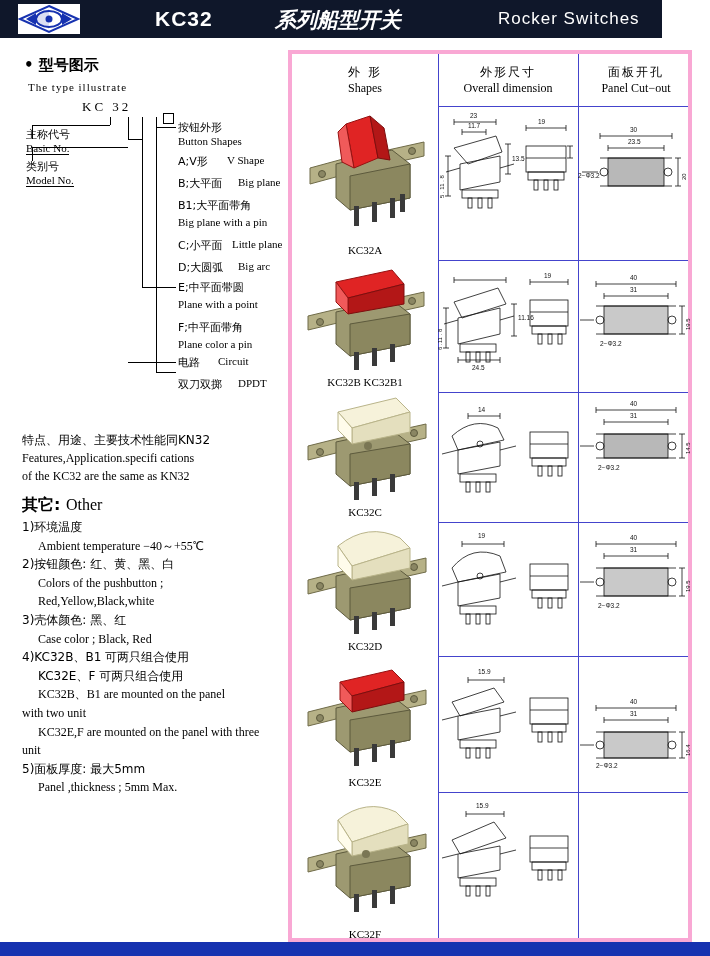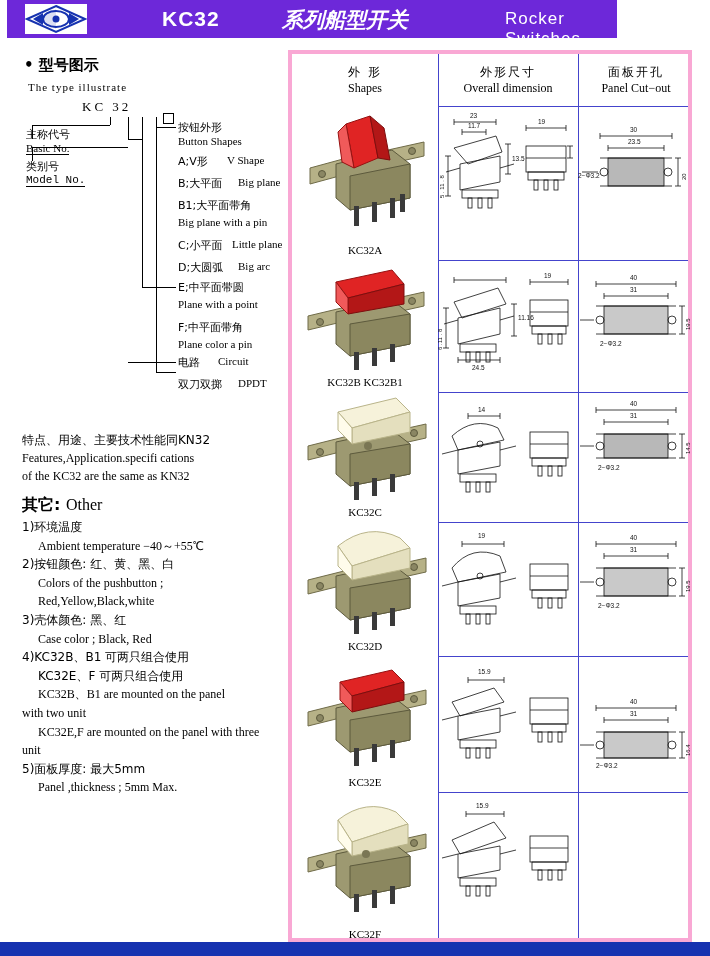--- a/index.html
+++ b/index.html
@@ -6,22 +6,22 @@
   body{
     width:710px;height:956px;
     background:#ffffff;
     font-family:"Liberation Serif", serif;
     color:#000;
     position:relative;
     overflow:hidden;
   }
   
   .header{
-    position:absolute;left:7px;top:0;width:610px;height:38px;
-    background:#6d28d9;
+    position:absolute;left:0;top:0;width:662px;height:38px;
+    background:#0f172a;
     color:#fff;
   }
   .logo{
     position:absolute;left:18px;top:4px;width:62px;height:30px;
   }
   .hdr-code{
     position:absolute;left:155px;top:7px;
     font-size:21px;font-weight:bold;letter-spacing:1px;
     font-family:"Liberation Sans", sans-serif;
   }
@@ -130,21 +130,21 @@
     <div class="vline" style="left:134px;top:18px;height:255px;"></div>
 
     <div class="hline" style="left:10px;top:26px;width:78px;"></div>
     <div class="vline" style="left:10px;top:26px;height:14px;"></div>
     <div class="hline" style="left:10px;top:48px;width:96px;"></div>
     <div class="vline" style="left:10px;top:48px;height:14px;"></div>
 
     <div class="lbl lbl-cn" style="left:4px;top:28px;">主称代号</div>
     <div class="lbl lbl-en underline" style="left:4px;top:43px;">Basic  No.</div>
     <div class="lbl lbl-cn" style="left:4px;top:60px;">类别号</div>
-    <div class="lbl lbl-en underline" style="left:4px;top:75px;font-family:Liberation Mono, monospace;">Model No.</div>
+    <div class="lbl lbl-en underline" style="left:4px;top:75px;">Model No.</div>
 
     <div class="sq" style="left:141px;top:14px;"></div>
 
     <div class="hline" style="left:134px;top:28px;width:20px;"></div>
     <div class="lbl lbl-cn" style="left:156px;top:21px;">按钮外形</div>
     <div class="lbl lbl-en" style="left:156px;top:36px;">Button  Shapes</div>
 
     <div class="lbl lbl-cn" style="left:156px;top:55px;">A;V形</div>
     <div class="lbl lbl-en" style="left:205px;top:55px;">V  Shape</div>
 

